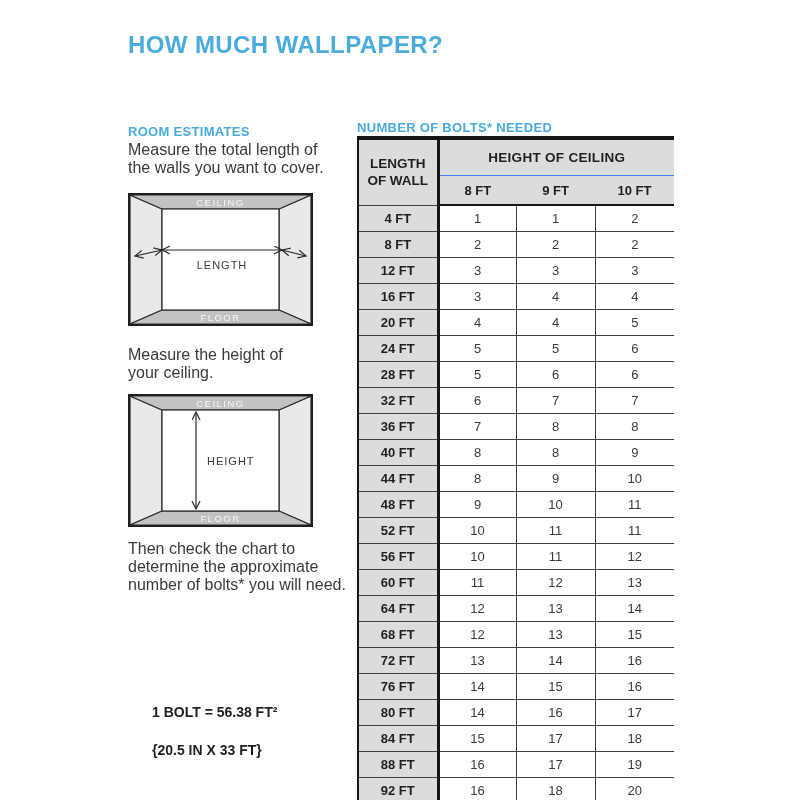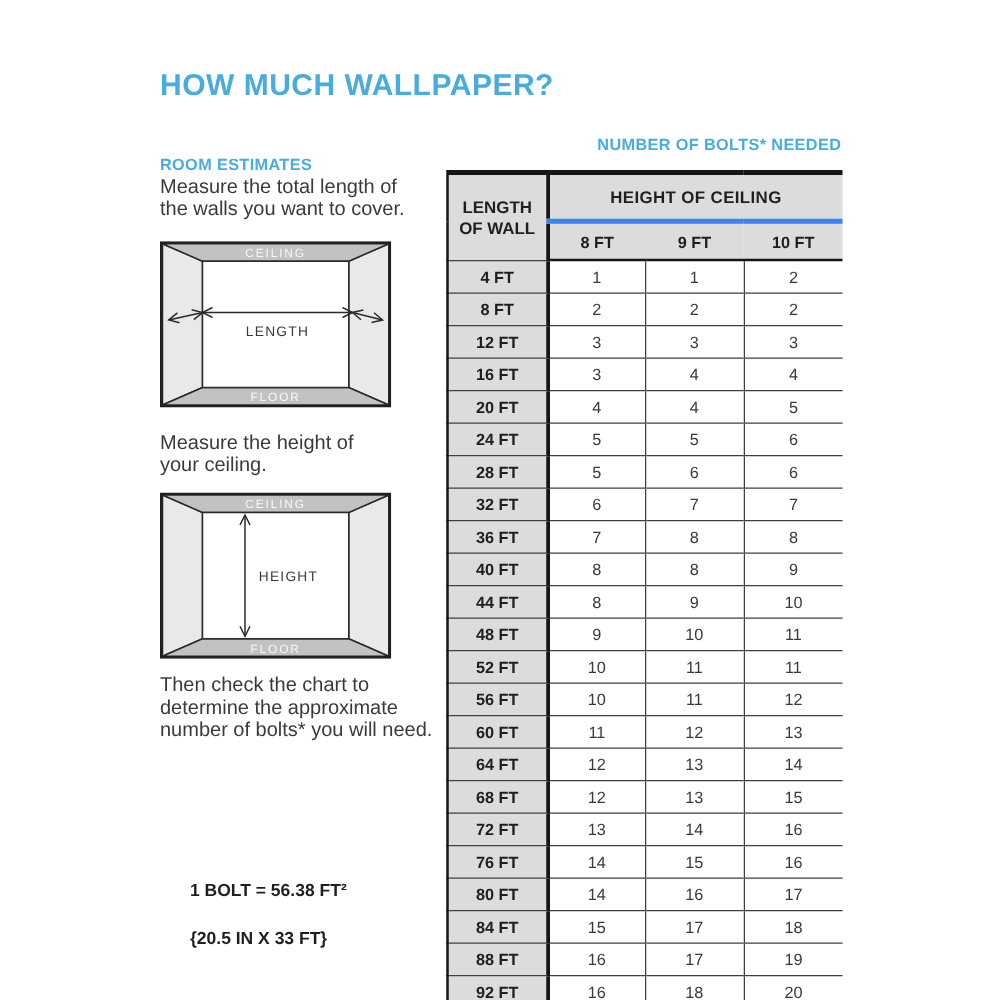--- a/index.html
+++ b/index.html
@@ -1,24 +1,24 @@
 <!DOCTYPE html>
 <html><head>
 <meta charset="utf-8">
 <style>
   html,body{margin:0;padding:0;background:#ffffff;}
   #canvas{
     position:relative;width:800px;height:800px;background:#ffffff;overflow:hidden;
     font-family:"Liberation Sans",sans-serif;color:#3a3a3a;
   }
   .abs{position:absolute;}
-  .page-title{left:128px;top:31px;font-size:24px;font-weight:bold;letter-spacing:.4px;color:#4aacdd;margin-top:24px;}
+  .page-title{left:128px;top:31px;font-size:24px;font-weight:bold;letter-spacing:.4px;color:#4aacdd;}
   .section-heading{font-size:13px;font-weight:bold;letter-spacing:.3px;color:#4aacdd;}
   .room-heading{left:128px;top:112px;margin-top:12px;}
-  .table-heading{left:357px;top:108px;width:316px;text-align:right;}
+  .table-heading{left:357px;top:120px;width:316px;text-align:left;}
   .step{left:128px;font-size:16px;line-height:18px;color:#3a3a3a;white-space:pre-line;}
   .step1{top:141px;}
   .step2{top:346px;}
   .step3{top:540px;}
   .note{left:128px;font-size:14px;line-height:19px;font-weight:bold;color:#1f1f1f;white-space:pre-line;}
   .note1{top:637px;padding-left:13px;text-indent:-13px;}
   .note2{top:684px;margin-left:24px;}
   .diagram{width:185px;height:133px;}
   .d1{left:128px;top:193px;}
   .d2{left:128px;top:394px;}
@@ -29,21 +29,21 @@
     border-collapse:collapse;table-layout:fixed;width:316px;
     border-top:4px solid #161616;border-left:2px solid #161616;border-bottom:2px solid #161616;
     font-size:13px;
   }
   table.bolts th,table.bolts td{text-align:center;vertical-align:middle;}
   th.wall-header{
     width:80px;background:#dcdcdc;border-right:3px solid #161616;
     font-weight:bold;color:#1f1f1f;font-size:13.5px;line-height:17px;white-space:pre-line;
   }
   th.ceiling-header{
-    background:#dcdcdc;border-bottom:4px solid #3b82f6;height:33px;
+    background:#dcdcdc;border-bottom:1px solid #3b82f6;height:33px;
     font-weight:bold;color:#1f1f1f;font-size:13.5px;letter-spacing:.3px;
   }
   th.sub-header{
     background:#dcdcdc;border-bottom:2px solid #161616;height:26px;
     font-weight:bold;color:#1f1f1f;font-size:13px;
   }
   td.wall{
     background:#dcdcdc;font-weight:bold;color:#1f1f1f;
     border-right:3px solid #161616;border-top:1px solid #3f3f3f;height:23px;
   }

